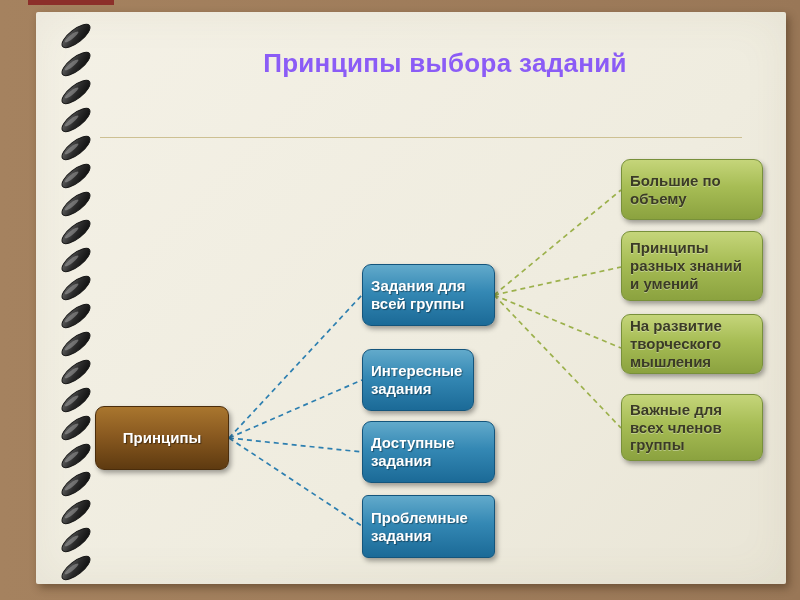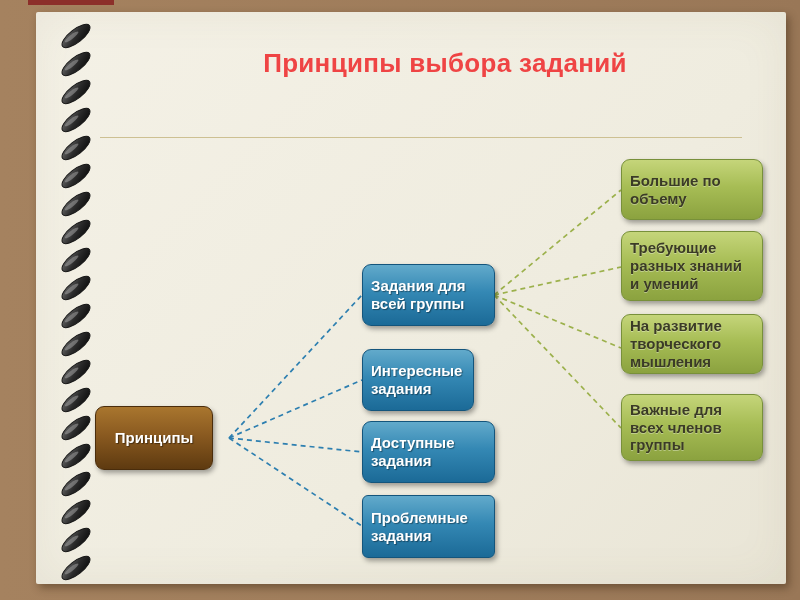--- a/index.html
+++ b/index.html
@@ -15,21 +15,21 @@
   .paper{
     position:absolute;left:36px;top:12px;right:14px;bottom:16px;
     background:linear-gradient(135deg,#f4f1e6 0%,#efecdf 60%,#e9e5d6 100%);
     border-radius:2px;
     box-shadow:3px 4px 9px rgba(55,35,15,.45), inset 0 0 45px rgba(120,100,60,.08);
   }
   .spiral{position:absolute;left:50px;top:22px;}
   .title{
     position:absolute;top:46px;left:140px;right:50px;
     text-align:center;font-weight:bold;font-size:26px;line-height:1.32;
-    color:#ef4444;letter-spacing:.3px;
+    color:#8b5cf6;letter-spacing:.3px;
   }
   .rule{
     position:absolute;top:137px;left:100px;right:58px;height:1px;
     background:#cdc092;
   }
   .node{
     position:absolute;display:flex;align-items:center;justify-content:center;
     text-align:left;font-weight:bold;font-size:15px;line-height:1.18;
     border-radius:9px;padding:4px 8px;box-sizing:border-box;
     box-shadow:2px 3px 5px rgba(0,0,0,.35);
@@ -84,23 +84,23 @@
     <line x1="229" y1="438" x2="362" y2="526"></line>
   </g>
   <g stroke="#9cb14c" stroke-width="1.7" stroke-dasharray="5 4" fill="none">
     <line x1="494" y1="295" x2="621" y2="190"></line>
     <line x1="494" y1="295" x2="621" y2="267"></line>
     <line x1="494" y1="295" x2="621" y2="348"></line>
     <line x1="494" y1="295" x2="621" y2="428"></line>
   </g>
 </svg>
 
-<div class="node brown" style="left:95px;top:406px;width:118px;height:64px;">Принципы</div>
+<div class="node brown" style="left:95px;top:406px;width:134px;height:64px;">Принципы</div>
 
 <div class="node blue" style="left:362px;top:264px;width:133px;height:62px;">Задания для всей группы</div>
 <div class="node blue" style="left:362px;top:349px;width:112px;height:62px;">Интересные задания</div>
 <div class="node blue" style="left:362px;top:421px;width:133px;height:62px;">Доступные задания</div>
 <div class="node blue" style="left:362px;top:495px;width:133px;height:63px;border-radius:6px;">Проблемные задания</div>
 
 <div class="node green" style="left:621px;top:159px;width:142px;height:61px;">Большие по объему</div>
-<div class="node green" style="left:621px;top:231px;width:142px;height:70px;">Требующие разных знаний и умений</div>
+<div class="node green" style="left:621px;top:231px;width:142px;height:70px;">Принципы разных знаний и умений</div>
 <div class="node green" style="left:621px;top:314px;width:142px;height:60px;">На развитие творческого мышления</div>
 <div class="node green" style="left:621px;top:394px;width:142px;height:67px;">Важные для всех членов группы</div>
 
 </body></html>

